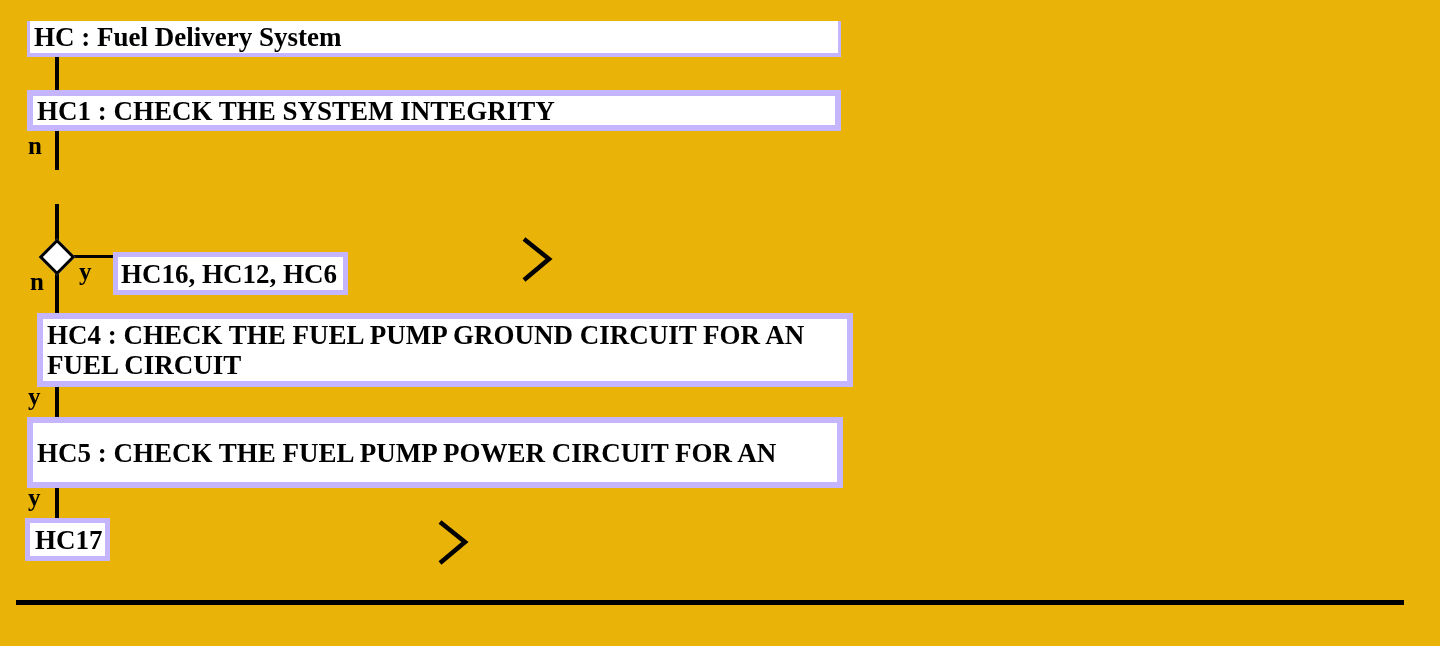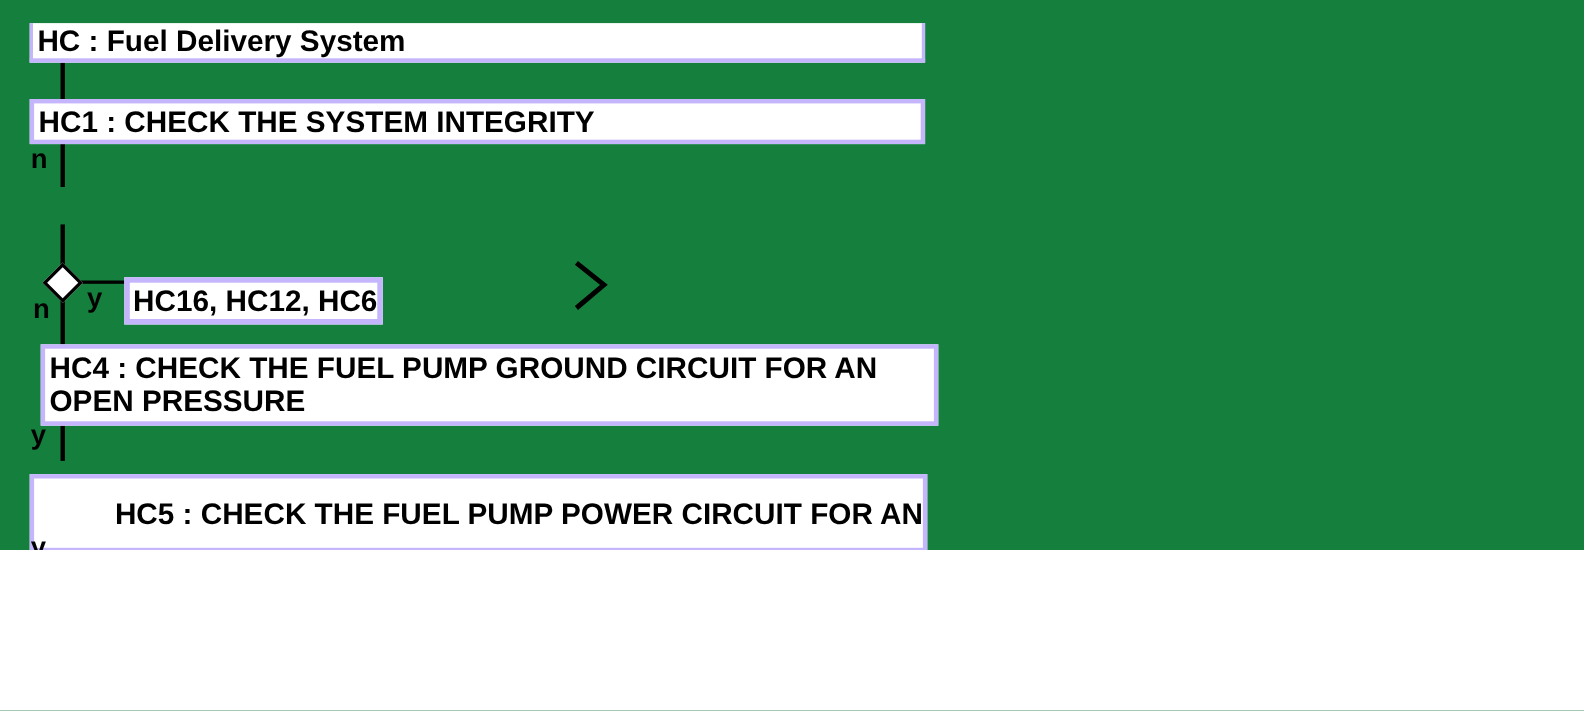--- a/index.html
+++ b/index.html
@@ -1,23 +1,23 @@
 <!DOCTYPE html>
 <html><head>
 <meta charset="utf-8">
 <style>
   * { margin:0; padding:0; box-sizing:border-box; }
   html,body { background:#ffffff; }
   .canvas {
-    position:relative; width:1440px; height:500px; background:#15803d;
-    font-family:Liberation Sans, sans-serif; font-weight:bold; color:#000;
+    position:relative; width:1440px; height:646px; background:#eab308;
+    font-family:Liberation Serif, serif; font-weight:bold; color:#000;
     overflow:hidden;
   }
   .node {
-    position:absolute; border:4px solid #c4b5fd; background:#ffffff;
+    position:absolute; border:6px solid #c4b5fd; background:#ffffff;
     display:flex; flex-direction:column; justify-content:center;
     font-size:27px; font-weight:bold; line-height:30px;
     padding-left:4px; white-space:nowrap;
   }
   .node span { white-space:nowrap; }
   .title-box {
     border-top:none; border-left-width:3px; border-right-width:3px; border-bottom-width:4px;
   }
   .node-small { border-width:5px; }
   .vline { position:absolute; width:4px; background:#000; }
@@ -63,25 +63,25 @@
   </div>
 
   <div class="chevron" style="left:521px; top:236px;">
     <svg width="32" height="48" viewBox="0 0 32 48">
       <polyline points="3,3 28,23 3,44" fill="none" stroke="#000" stroke-width="4.5"></polyline>
     </svg>
   </div>
 
   <div class="node" style="left:37px; top:313px; width:816px; height:74px;">
     <span>HC4 : CHECK THE FUEL PUMP GROUND CIRCUIT FOR AN</span>
-    <span>OPEN PRESSURE</span>
+    <span>FUEL CIRCUIT</span>
   </div>
   <div class="branch-label" style="left:28px; top:384px;">y</div>
 
-  <div class="node" style="left:27px; top:431px; width:816px; height:71px;align-items:flex-end;">
+  <div class="node" style="left:27px; top:417px; width:816px; height:71px;">
     <span>HC5 : CHECK THE FUEL PUMP POWER CIRCUIT FOR AN</span>
   </div>
   <div class="branch-label" style="left:28px; top:485px;">y</div>
 
   <div class="node node-small" style="left:25px; top:518px; width:85px; height:43px; padding-left:5px;justify-content:center;">
     <span>HC17</span>
   </div>
 
   <div class="chevron" style="left:437px; top:519px;">
     <svg width="32" height="48" viewBox="0 0 32 48">

